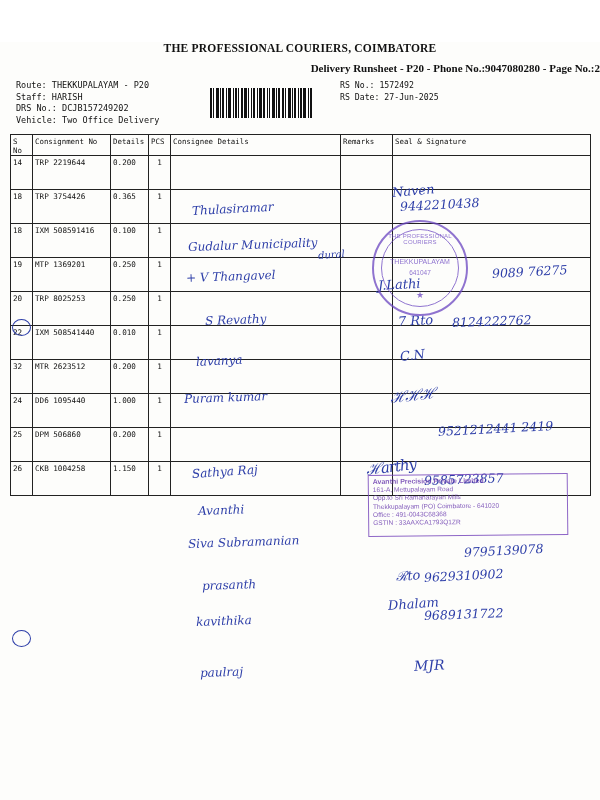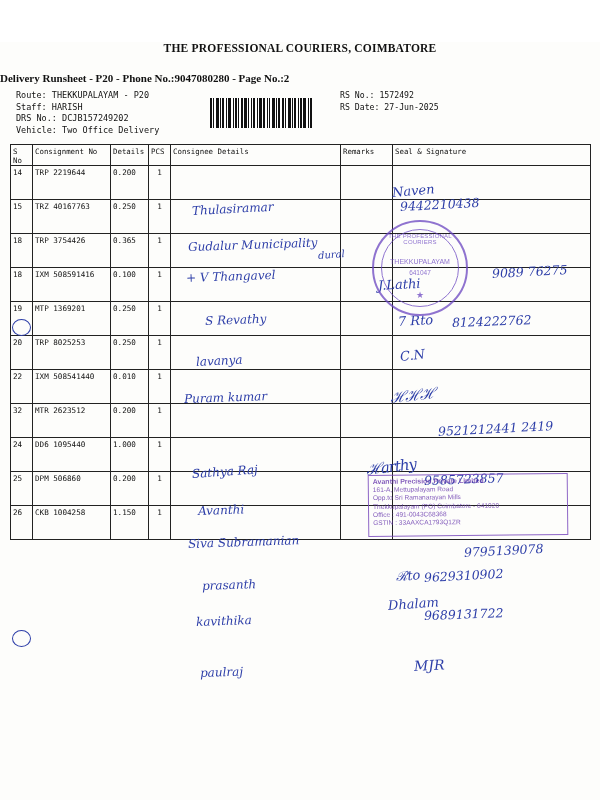--- a/index.html
+++ b/index.html
@@ -25,24 +25,24 @@
   
   .doc-title {
     text-align: center;
     font-weight: bold;
     font-size: 11.5px;
     letter-spacing: 0.2px;
     margin-top: 42px;
     font-family: "Liberation Serif", serif;
   }
   .doc-subtitle {
-    text-align: left;
+    text-align: right;
     font-weight: bold;
     font-size: 11px;
-    margin-top: 18px;
+    margin-top: 8px;
     font-family: "Liberation Serif", serif;
   }
 
   .meta-wrap {
     position: relative;
     margin-top: 6px;
     height: 52px;
     padding-left: 16px;
     font-size: 8.5px;
     font-family: "DejaVu Sans Mono", monospace;
@@ -258,29 +258,20 @@
         <th>Consignee Details</th>
         <th>Remarks</th>
         <th>Seal &amp; Signature</th>
       </tr>
     </thead>
     <tbody>
       <tr>
         <td>14</td>
         <td>TRP 2219644</td>
         <td>0.200</td>
-        <td class="cell-center">1</td>
-        <td></td>
-        <td></td>
-        <td></td>
-      </tr>
-      <tr>
-        <td>15</td>
-        <td>TRZ 40167763</td>
-        <td>0.250</td>
         <td class="cell-center">1</td>
         <td></td>
         <td></td>
         <td></td>
       </tr>
       <tr>
         <td>18</td>
         <td>TRP 3754426</td>
         <td>0.365</td>
         <td class="cell-center">1</td>

